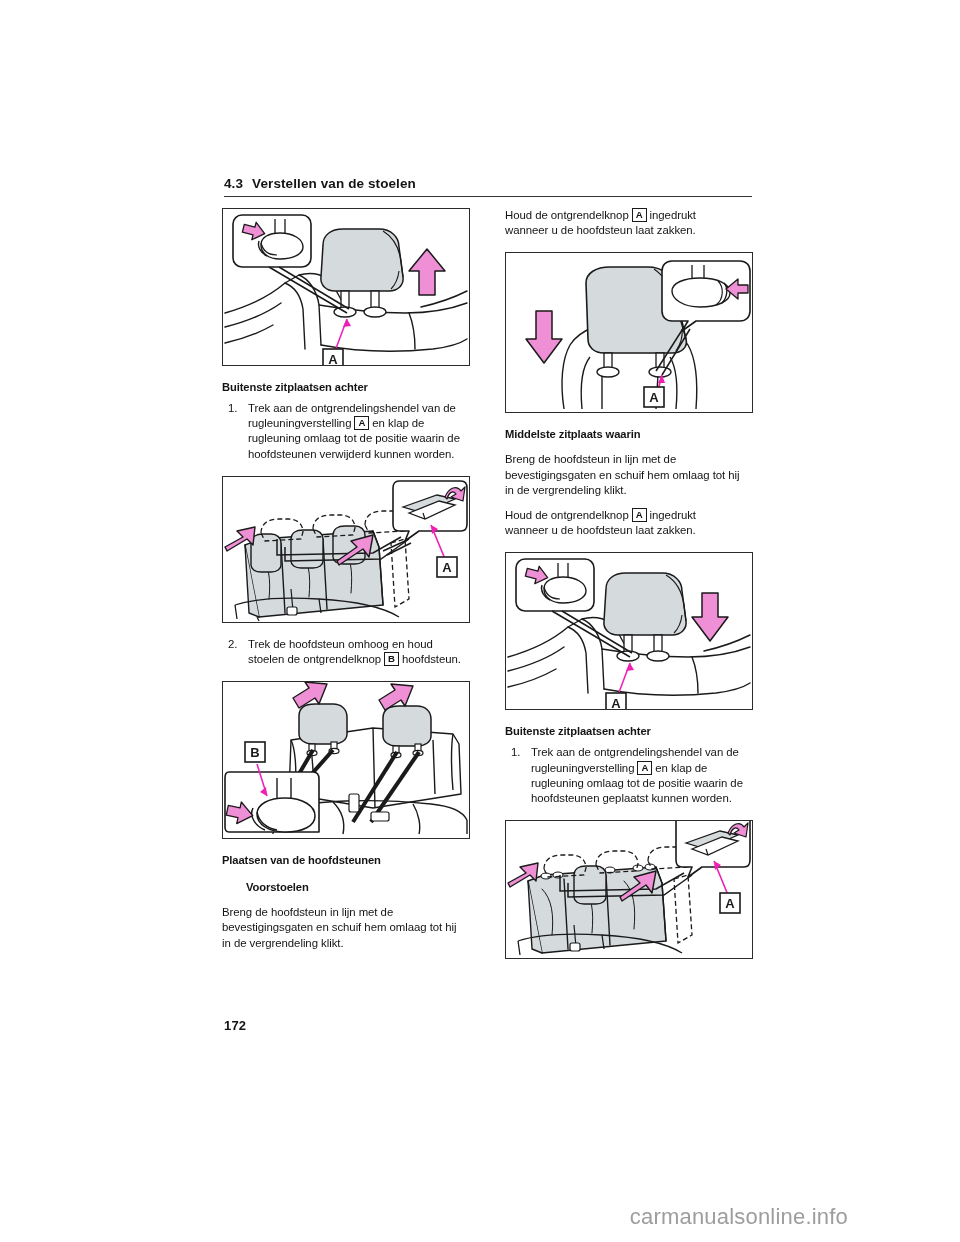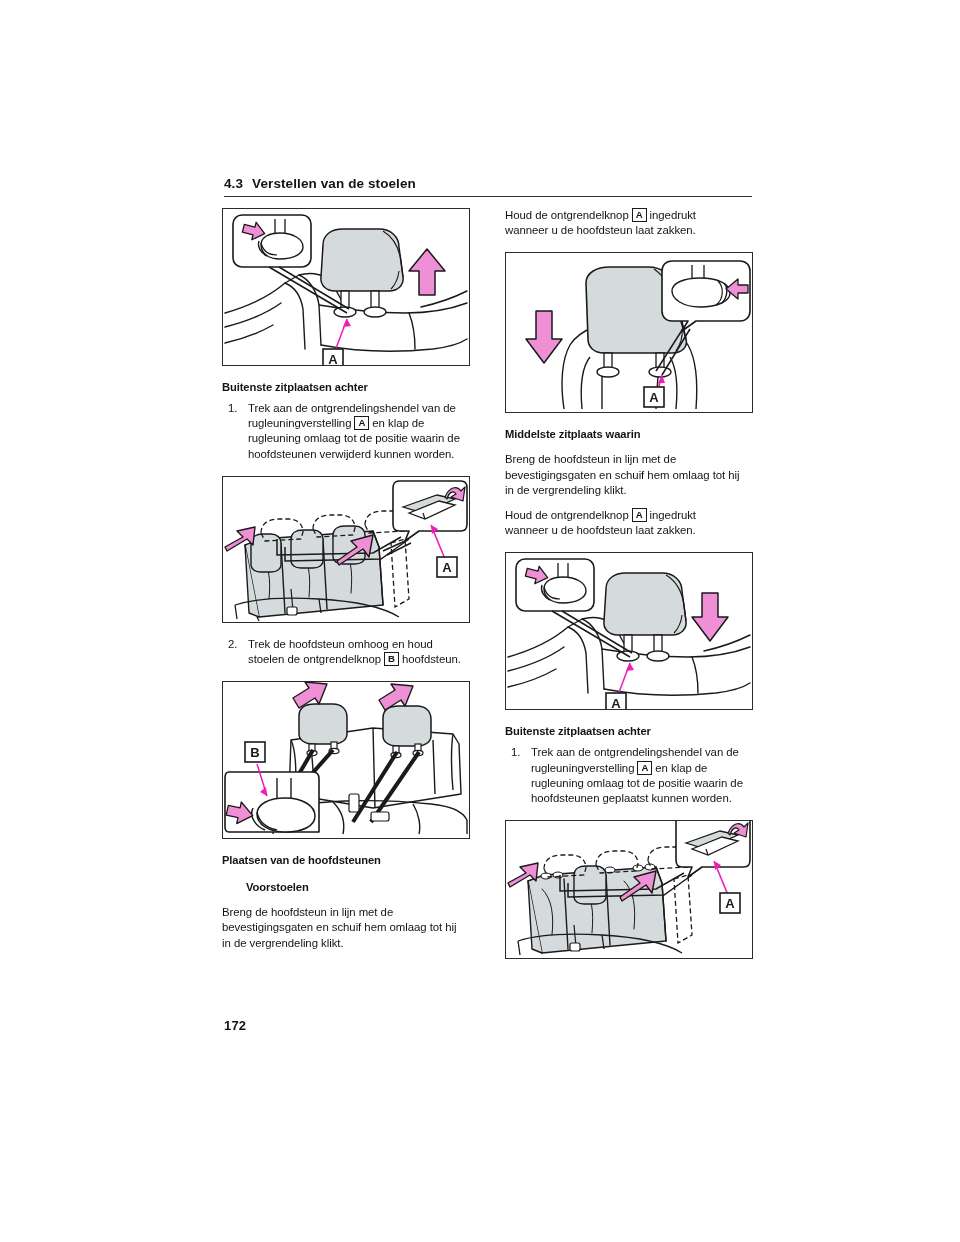--- a/index.html
+++ b/index.html
@@ -586,14 +586,15 @@
         </g>
         <g>
           <rect x="214" y="80" width="20" height="20" fill="#ffffff" stroke="#1a1a1a" stroke-width="1.6"></rect>
           <text x="224" y="95" font-family="Liberation Sans, sans-serif" font-size="13" font-weight="bold" text-anchor="middle" fill="#1a1a1a">A</text>
         </g>
       </svg>
     </div>
 
   </div>
 
+  <div class="watermark">carmanualsonline.info</div>
 
 </div>
 
 </body></html>

